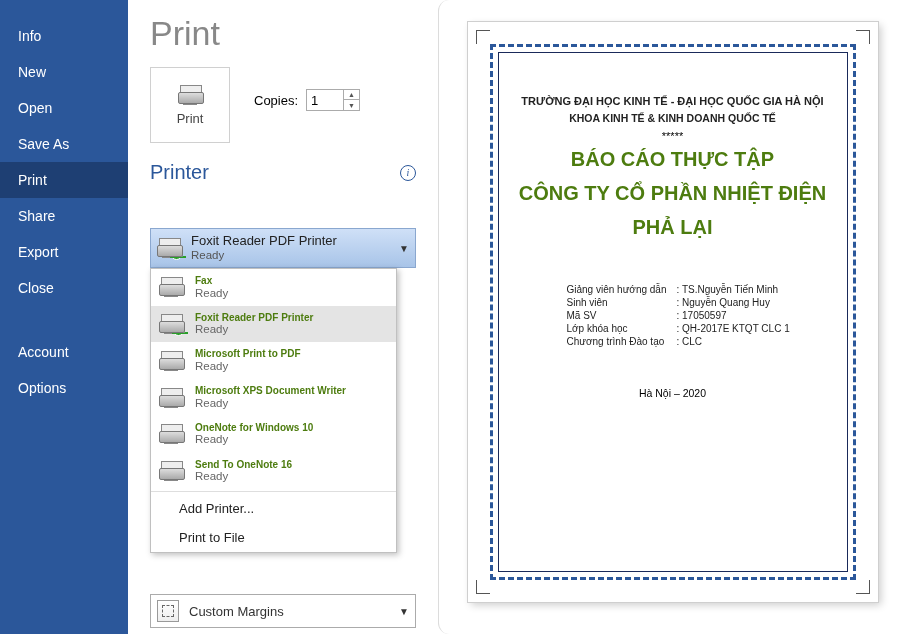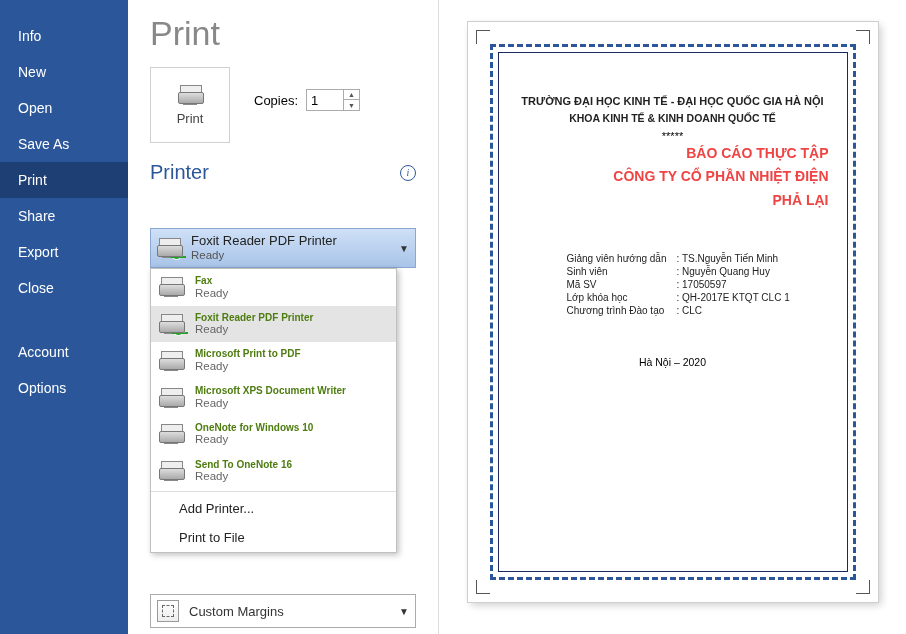--- a/index.html
+++ b/index.html
@@ -42,36 +42,36 @@
   .dd-name { font-size:10px; color:#4d7c0f;}
   .dd-name.b { font-weight:600;}
   .dd-status { font-size:11.5px; color:#666;}
   .dd-sep { height:1px; background:#dedede; margin:2px 0;}
   .dd-link { padding:7px 28px; font-size:13px; color:#222; cursor:pointer;}
   .small-sel { margin-top:6px; height: 34px; border:1px solid #ababab; display:flex; align-items:center; padding:0 6px; gap:10px; cursor:pointer;}
   .small-icon { width:22px; height:22px; border:1px solid #999; background:linear-gradient(#fff,#eee); position:relative;}
   .small-icon.margins::before{content:"";position:absolute;inset:4px;border:1px dashed #666;}
   .small-icon.sheet::before{content:"";position:absolute;inset:3px;border:1px solid #666;}
   .small-text{flex:1; font-size:13px; color:#333;}
-  .right-panel { flex:1; border-left:1px solid #dcdcdc; display:flex; align-items:flex-start; justify-content:center; padding-top:22px;}
+  .right-panel { flex:1; border-left:1px solid #dcdcdc; display:flex; align-items:flex-start; justify-content:center; padding-top:22px;border-radius:11px;}
   .page { width:410px; height:580px; background:#fff; box-shadow:0 0 0 1px #cfcfcf, 3px 3px 8px rgba(0,0,0,0.2); position:relative; padding:18px;}
   .corner{position:absolute;width:14px;height:14px;border:1.5px solid #555;}
   .corner.tl{top:8px;left:8px;border-right:none;border-bottom:none;}
   .corner.tr{top:8px;right:8px;border-left:none;border-bottom:none;}
   .corner.bl{bottom:8px;left:8px;border-right:none;border-top:none;}
   .corner.br{bottom:8px;right:8px;border-left:none;border-top:none;}
   .dborder{position:absolute; inset:22px; border:3px dashed #2B579A;}
   .inner{position:absolute; inset:30px; border:1px solid #1a2a5a; padding:40px 18px 18px;}
   .doc-head{ text-align:center; font-weight:700; font-size:11px; color:#222; line-height:1.5;}
   .doc-sub{ text-align:center; font-weight:700; font-size:10.5px; color:#222; margin-top:2px;}
   .stars{text-align:center; font-size:11px; margin-top:6px;}
   .logo-wrap{display:flex;justify-content:center;margin:22px 0 30px;}
   .shield{ width:62px; height:74px; position:relative;}
   .shield svg{width:100%;height:100%;}
-  .doc-title{text-align:right;font-weight:700;font-size:14px;color:#ef4444;line-height:1.7;margin-bottom:40px;}
+  .doc-title{text-align:center;font-weight:700;font-size:20px;color:#4d7c0f;line-height:1.7;margin-bottom:40px;}
   .info-tbl{font-size:10px;color:#222;margin-left:50px;}
   .info-tbl .row{display:flex;margin-bottom:2px;}
   .info-tbl .k{width:110px;}
   .info-tbl .v::before{content:": ";}
   .foot{text-align:center;font-size:10.5px;margin-top:40px;}
 </style>
 </head>
 <body>
 
 <div class="root">

